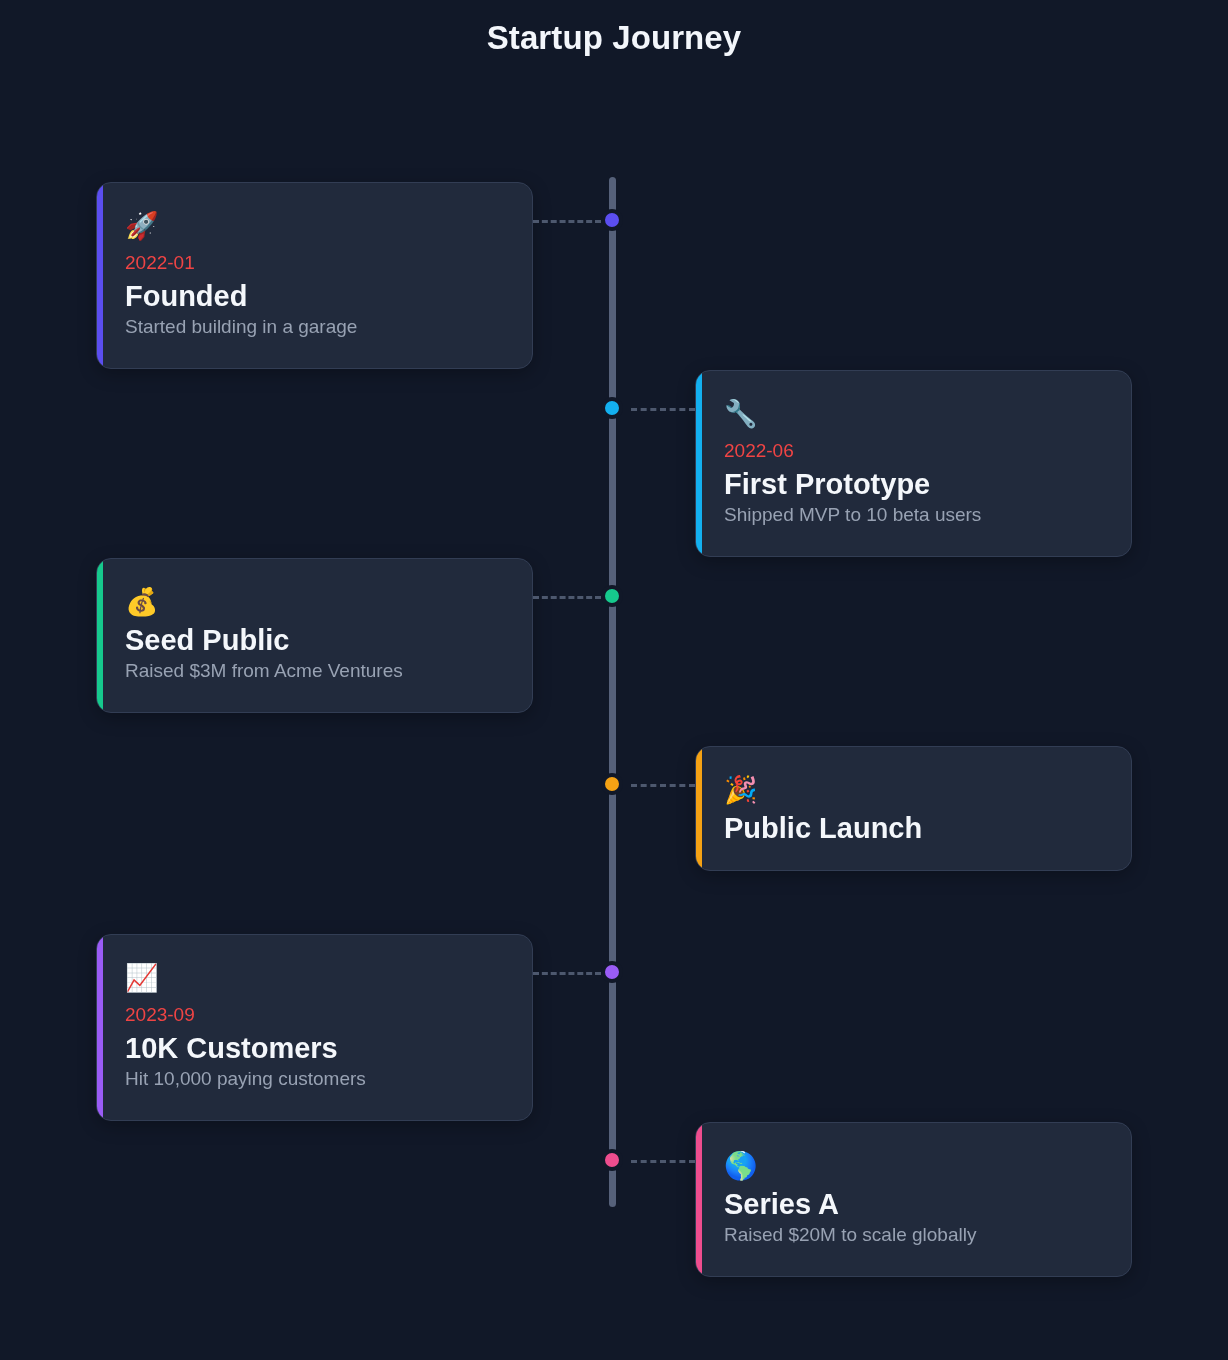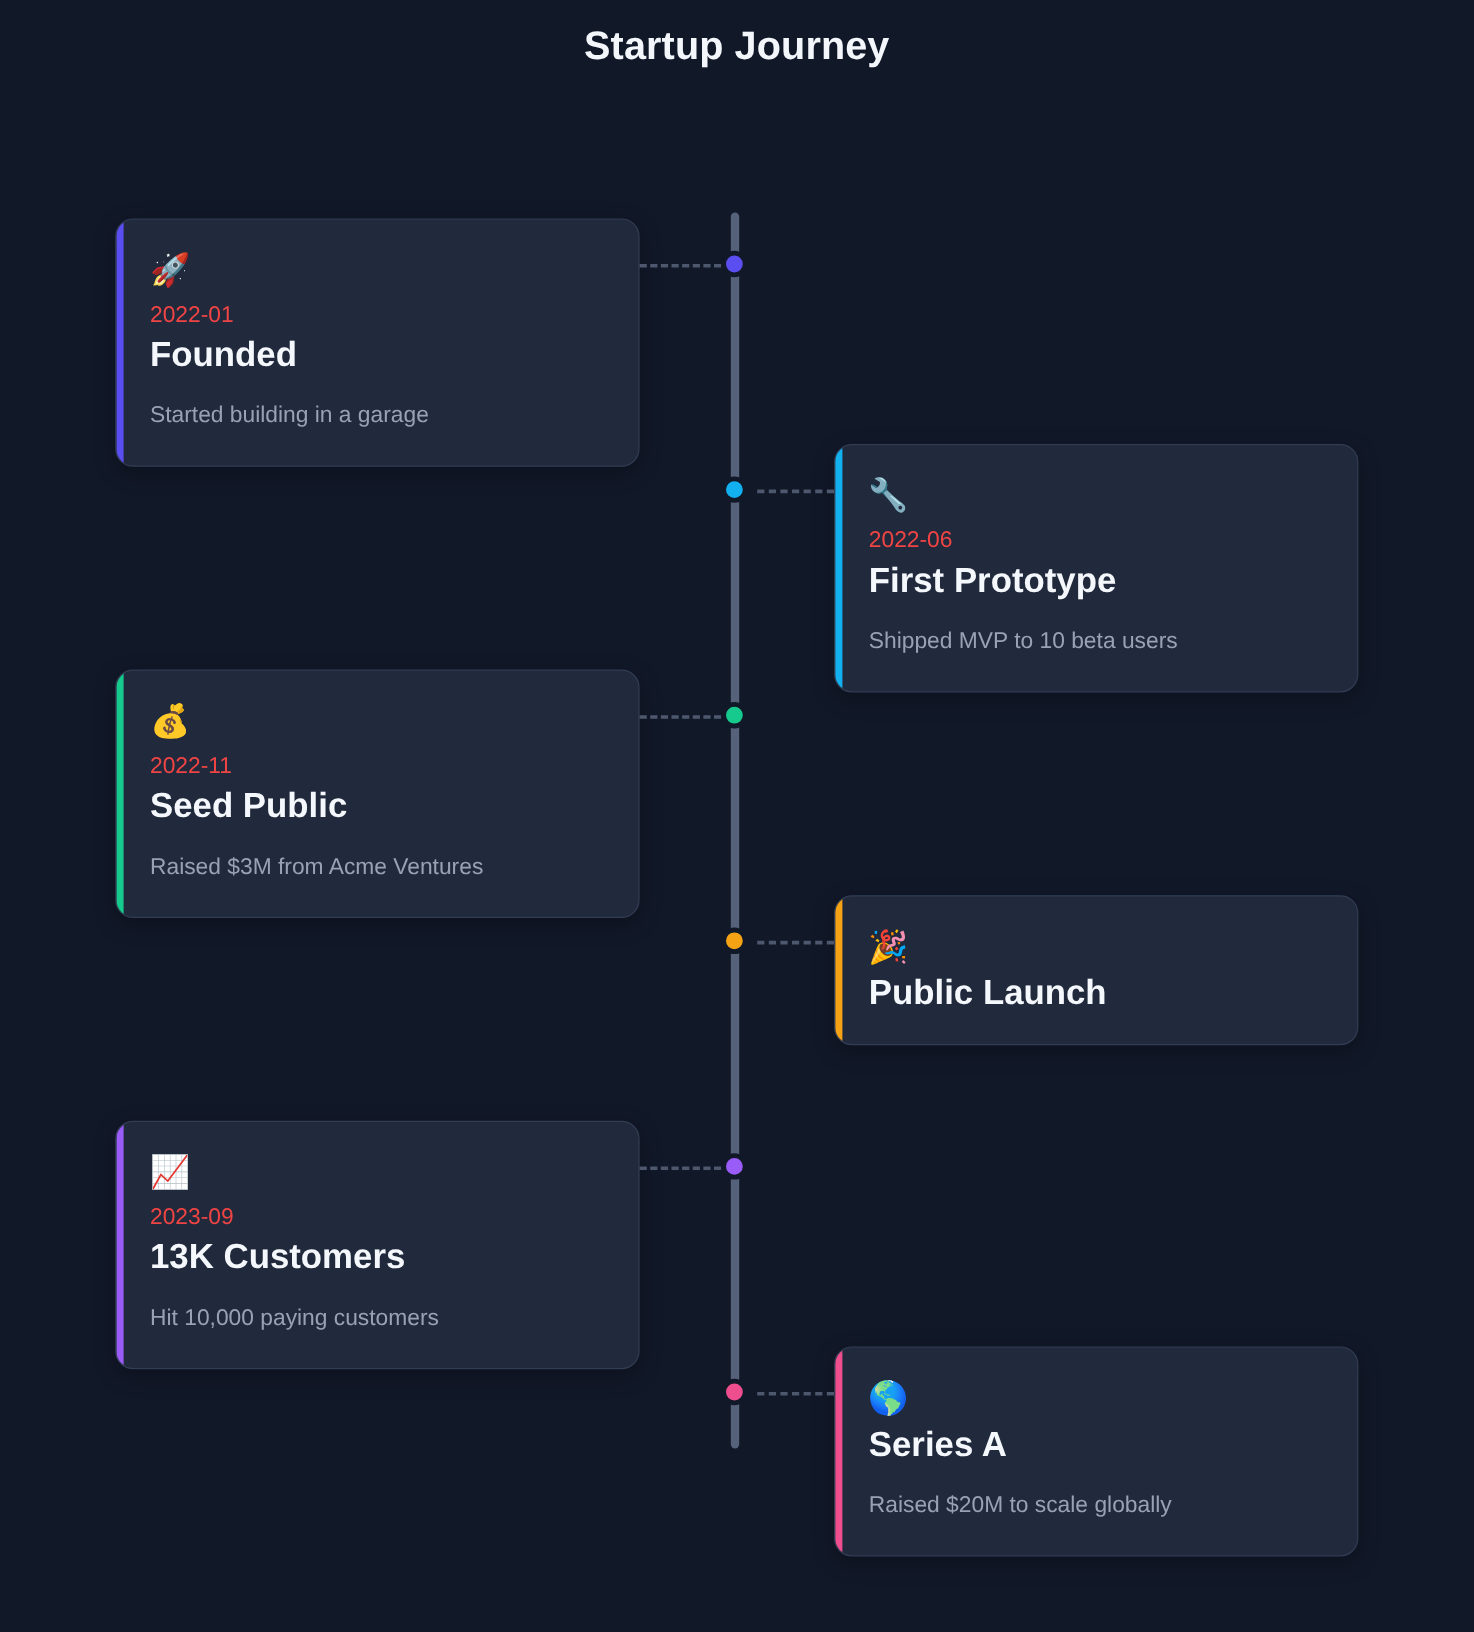--- a/index.html
+++ b/index.html
@@ -87,21 +87,21 @@
     font-weight: bold;
     color: #f4f7fb;
     line-height: 32px;
     margin-top: 3px;
   }
 
   .card-desc {
     font-size: 19px;
     color: #98a2b3;
     line-height: 30px;
-    margin-top: 20px;
+    margin-top: 0;
   }
 
   
   .timeline-dot {
     position: absolute;
     width: 22px;
     height: 22px;
     border-radius: 50%;
     border: 4px solid #111828;
     left: 601px;
@@ -143,38 +143,37 @@
         <span class="card-emoji">🔧</span>
         <div class="card-date">2022-06</div>
         <div class="card-title">First Prototype</div>
         <div class="card-desc">Shipped MVP to 10 beta users</div>
       </div>
       <div class="timeline-dot" style="top: 397px; background: rgb(19, 176, 240);"></div>
       <div class="timeline-connector to-left" style="top: 596px;"></div>
       <div class="milestone-card left" style="top: 558px;">
         <div class="card-accent" style="background: rgb(22, 201, 141);"></div>
         <span class="card-emoji">💰</span>
-        <div class="card-date">2022-11</div>
         <div class="card-title">Seed Public</div>
         <div class="card-desc">Raised $3M from Acme Ventures</div>
       </div>
       <div class="timeline-dot" style="top: 585px; background: rgb(22, 201, 141);"></div>
       <div class="timeline-connector to-right" style="top: 784px;"></div>
       <div class="milestone-card right" style="top: 746px;">
         <div class="card-accent" style="background: rgb(245, 162, 20);"></div>
         <span class="card-emoji">🎉</span>
         <div class="card-title">Public Launch</div>
       </div>
       <div class="timeline-dot" style="top: 773px; background: rgb(245, 162, 20);"></div>
       <div class="timeline-connector to-left" style="top: 972px;"></div>
       <div class="milestone-card left" style="top: 934px;">
         <div class="card-accent" style="background: rgb(154, 92, 246);"></div>
         <span class="card-emoji">📈</span>
         <div class="card-date">2023-09</div>
-        <div class="card-title">13K Customers</div>
+        <div class="card-title">10K Customers</div>
         <div class="card-desc">Hit 10,000 paying customers</div>
       </div>
       <div class="timeline-dot" style="top: 961px; background: rgb(154, 92, 246);"></div>
       <div class="timeline-connector to-right" style="top: 1160px;"></div>
       <div class="milestone-card right" style="top: 1122px;">
         <div class="card-accent" style="background: rgb(238, 77, 142);"></div>
         <span class="card-emoji">🌎</span>
         <div class="card-title">Series A</div>
         <div class="card-desc">Raised $20M to scale globally</div>
       </div>

